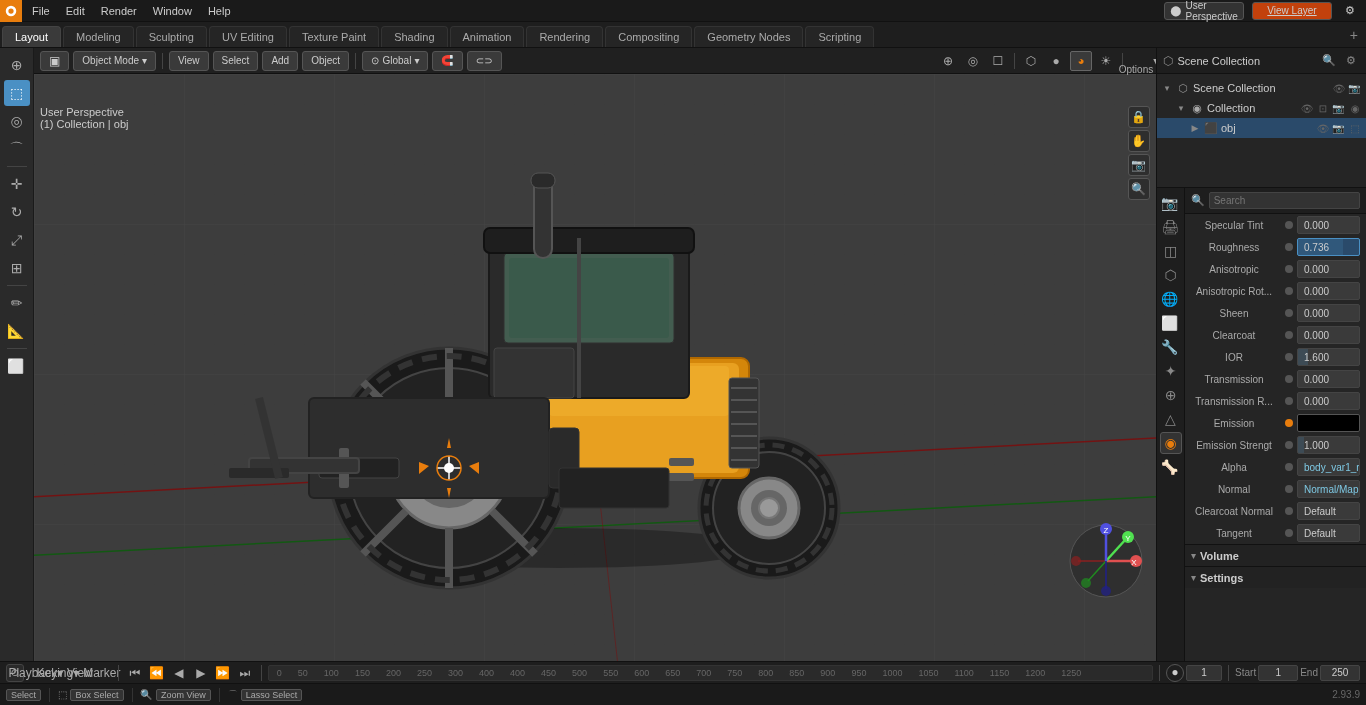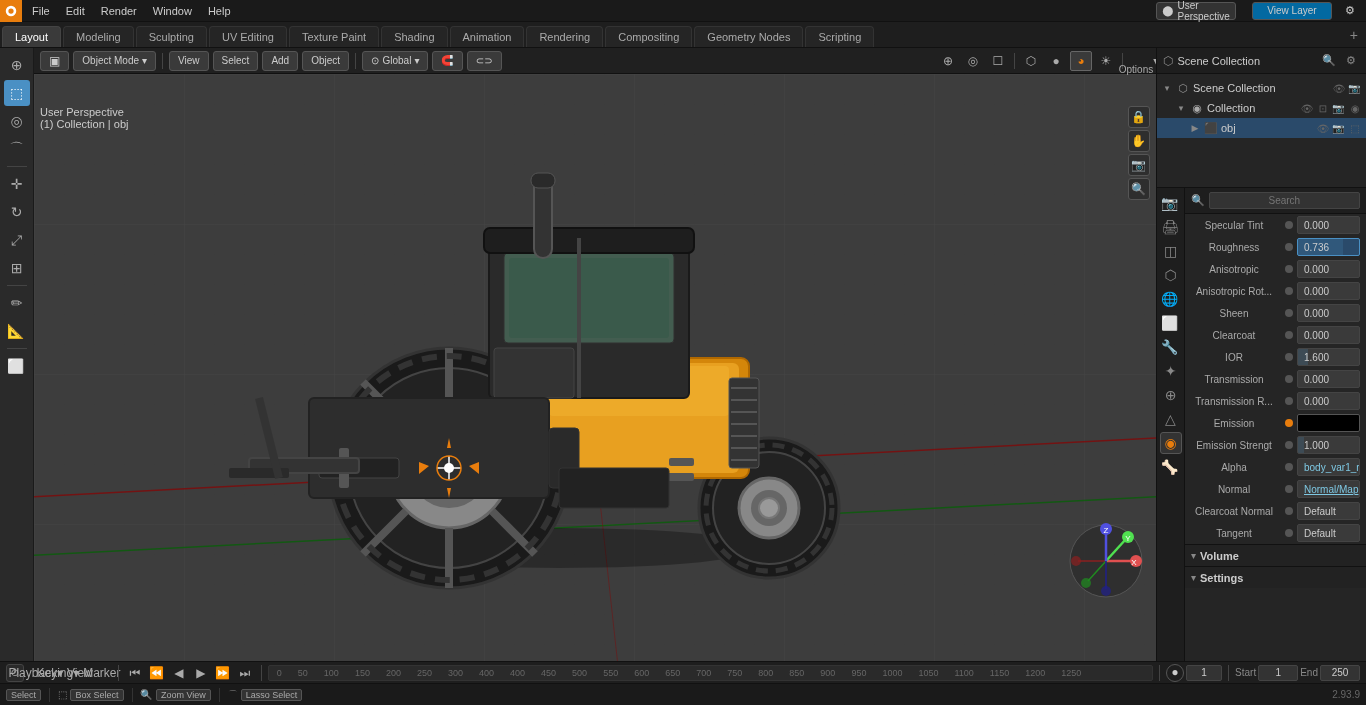--- a/index.html
+++ b/index.html
@@ -71,21 +71,21 @@
     .outliner-act-btn { width: 14px; height: 14px; display: flex; align-items: center; justify-content: center; color: #666; font-size: 10px; cursor: pointer; }
 
     
     #properties { flex: 1; background: #252525; overflow-y: auto; overflow-x: hidden; }
     #properties::-webkit-scrollbar { width: 6px; }
     #properties::-webkit-scrollbar-track { background: #1a1a1a; }
     #properties::-webkit-scrollbar-thumb { background: #444; border-radius: 3px; }
     .props-tab { width: 22px; height: 22px; display: flex; align-items: center; justify-content: center; cursor: pointer; border-radius: 3px; color: #888; font-size: 12px; border: 1px solid transparent; }
     .props-tab.active { background: #3a3a3a; color: #e87d0d; border-color: #555; }
     .props-search { padding: 4px 6px; display: flex; align-items: center; background: #1e1e1e; border-bottom: 1px solid #111; }
-    .props-search input { flex: 1; background: #333; border: 1px solid #444; color: #ccc; padding: 2px 6px; font-size: 10px; border-radius: 2px; outline: none; text-align: center; }
+    .props-search input { flex: 1; background: #333; border: 1px solid #444; color: #ccc; padding: 2px 6px; font-size: 10px; border-radius: 2px; outline: none; }
     .prop-row { display: flex; align-items: center; height: 22px; padding: 0 6px; gap: 4px; }
     .prop-label { font-size: 10px; color: #aaa; width: 90px; text-align: center; padding-right: 4px; white-space: nowrap; overflow: hidden; text-overflow: ellipsis; flex-shrink: 0; }
     .prop-dot { width: 8px; height: 8px; border-radius: 50%; flex-shrink: 0; cursor: pointer; }
     .prop-dot.gray { background: #555; }
     .prop-dot.orange { background: #e87d0d; }
     .prop-dot.blue { background: #4a90c4; }
     .prop-value { flex: 1; height: 18px; background: #3a3a3a; border: 1px solid #444; border-radius: 2px; display: flex; align-items: center; padding: 0 6px; font-size: 10px; color: #ccc; cursor: pointer; position: relative; overflow: hidden; }
     .prop-value.highlighted { background: #2a4a6a; border-color: #4a90c4; }
     .prop-value-fill { position: absolute; left: 0; top: 0; height: 100%; background: rgba(74,144,196,0.2); }
     .prop-value-text { position: relative; z-index: 1; }
@@ -126,21 +126,21 @@
   <div class="menu-item">Edit</div>
   <div class="menu-item">Render</div>
   <div class="menu-item">Window</div>
   <div class="menu-item">Help</div>
   <div class="menu-spacer"></div>
   <div class="menu-right">
     <div class="icon-btn" style="padding: 0 8px; min-width: 80px; font-size:10px; color:#ccc; display:flex; align-items:center; gap:4px; background:#333; border:1px solid #555; border-radius:3px; height:18px;">
       <span>⬤</span>
       <span style="font-size:10px; color:#ccc;">User Perspective</span>
     </div>
-    <div class="icon-btn" style="padding: 0 8px; min-width: 80px; font-size:10px; color:#ccc; display:flex; align-items:center; gap:4px; background:#0369a1; border:1px solid #555; border-radius:3px; height:18px; margin-left:12px;">
+    <div class="icon-btn" style="padding: 0 8px; min-width: 80px; font-size:10px; color:#ccc; display:flex; align-items:center; gap:4px; background:#c2410c; border:1px solid #555; border-radius:3px; height:18px; margin-left:4px;text-decoration:underline;">
       <span>View Layer</span>
     </div>
     <div class="icon-btn" style="margin-left:4px;">⚙</div>
   </div>
 </div>
 
 <div id="workspace-tabs">
   <div class="ws-tab active">Layout</div>
   <div class="ws-tab">Modeling</div>
   <div class="ws-tab">Sculpting</div>
@@ -527,21 +527,21 @@
                 <span class="prop-label">Alpha</span>
                 <div class="prop-dot gray"></div>
                 <div class="prop-value">
                   <span class="prop-value-text" style="color: rgb(126, 200, 227);">body_var1_refractio...</span>
                 </div>
               </div>
               <div class="prop-row">
                 <span class="prop-label">Normal</span>
                 <div class="prop-dot gray"></div>
                 <div class="prop-value">
-                  <span class="prop-value-text" style="color: rgb(126, 200, 227); text-decoration: underline;">Normal/Map</span>
+                  <span class="prop-value-text" style="color: rgb(126, 200, 227);">Normal/Map</span>
                 </div>
               </div>
               <div class="prop-row">
                 <span class="prop-label">Clearcoat Normal</span>
                 <div class="prop-dot gray"></div>
                 <div class="prop-value">
                   <span class="prop-value-text">Default</span>
                 </div>
               </div>
               <div class="prop-row">

